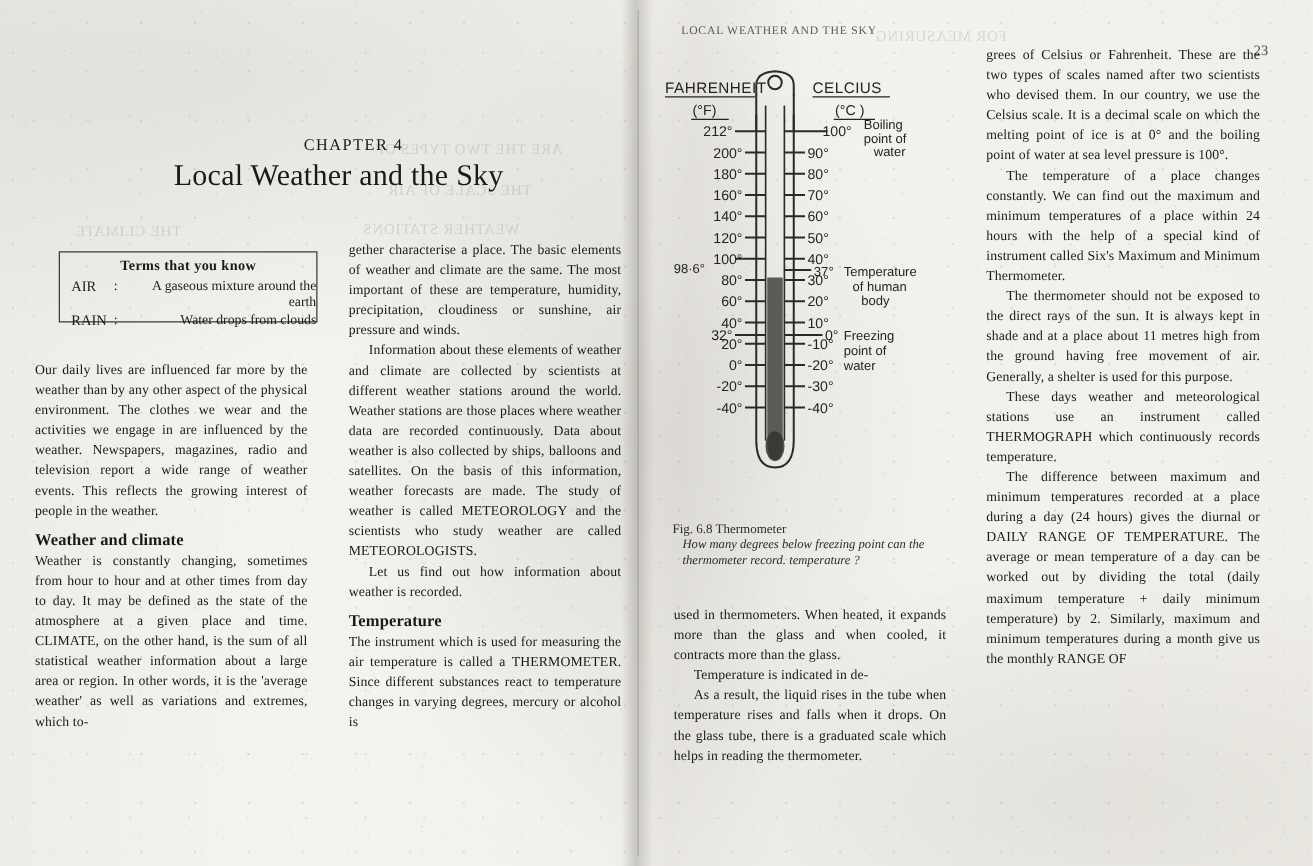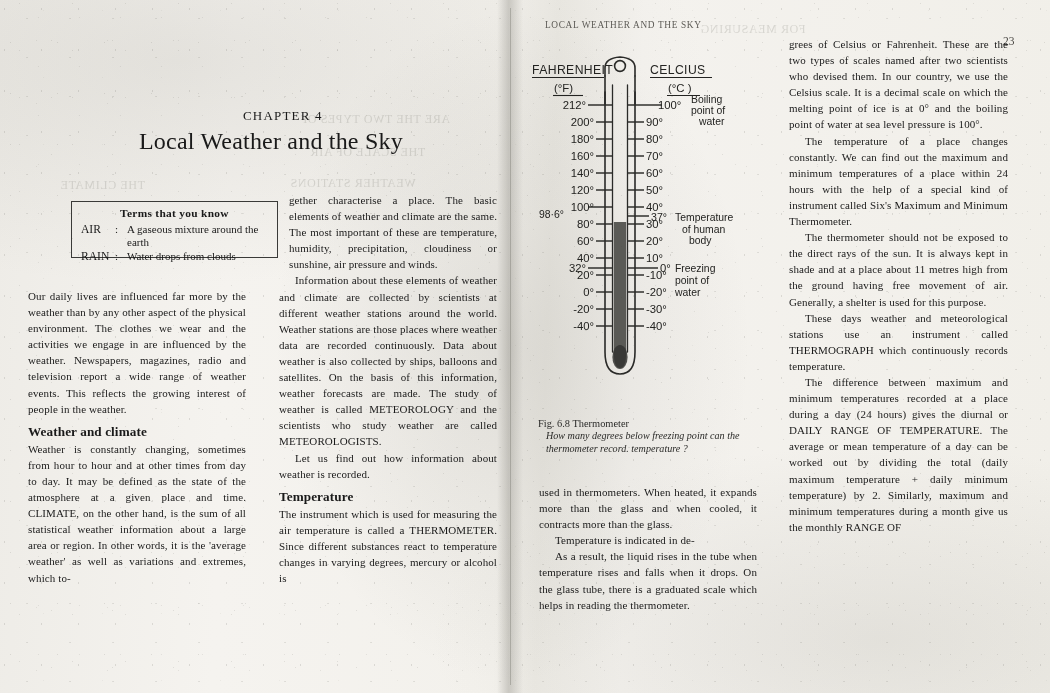--- a/index.html
+++ b/index.html
@@ -66,31 +66,30 @@
     position:absolute;left:139px;top:128px;
     font-size:24px;letter-spacing:.2px;
     font-family:"Liberation Serif","DejaVu Serif",serif;
   }
 
   
   .terms-box{
     position:absolute;left:47px;top:201px;width:207px;height:57px;
     border:1.15px solid #3a3a38;
     box-sizing:border-box;
-    margin-left:24px;
   }
   .terms-title{
     text-align:center;font-weight:bold;font-size:11.4px;
     letter-spacing:.3px;margin-top:5px;
   }
   .terms-rows{margin:4px 0 0 9px;font-size:11px;line-height:13.3px;}
   .terms-row{display:flex;}
   .terms-key{width:34px;font-variant:small-caps;font-size:11.6px;}
   .terms-colon{width:12px;}
-  .terms-def{flex:1;}
+  .terms-def{flex:1;text-align:right;}
 
   
   .run-head{
     position:absolute;left:545px;top:20px;
     font-size:9.3px;letter-spacing:.65px;color:#5c5a55;
     font-variant:small-caps;
   }
   .folio{
     position:absolute;left:1003px;top:18px;
     font-size:11.5px;color:#4a4844;margin-top:17px;
@@ -152,21 +151,21 @@
   </div>
 </div>
 
 <div class="col body" style="left:28px;top:288px;width:218px;">
   <p>Our daily lives are influenced far more by the weather than by any other aspect of the physical environment. The clothes we wear and the activities we engage in are influenced by the weather. Newspapers, magazines, radio and television report a wide range of weather events. This reflects the growing interest of people in the weather.</p>
   <h3>Weather and climate</h3>
   <p style="text-indent:0;">Weather is constantly changing, sometimes from hour to hour and at other times from day to day. It may be defined as the state of the atmosphere at a given place and time. CLIMATE, on the other hand, is the sum of all statistical weather information about a large area or region. In other words, it is the 'average weather' as well as variations and extremes, which to-</p>
 </div>
 
 <div class="col body" style="left:279px;top:192px;width:218px;">
-  <p style="text-indent:0;margin-left:10px;">gether characterise a place. The basic elements of weather and climate are the same. The most important of these are temperature, humidity, precipitation, cloudiness or sunshine, air pressure and winds.</p>
+  <p style="text-indent:0;">gether characterise a place. The basic elements of weather and climate are the same. The most important of these are temperature, humidity, precipitation, cloudiness or sunshine, air pressure and winds.</p>
   <p>Information about these elements of weather and climate are collected by scientists at different weather stations around the world. Weather stations are those places where weather data are recorded continuously. Data about weather is also collected by ships, balloons and satellites. On the basis of this information, weather forecasts are made. The study of weather is called METEOROLOGY and the scientists who study weather are called METEOROLOGISTS.</p>
   <p>Let us find out how information about weather is recorded.</p>
   <h3>Temperature</h3>
   <p style="text-indent:0;">The instrument which is used for measuring the air temperature is called a THERMOMETER. Since different substances react to temperature changes in varying degrees, mercury or alcohol is</p>
 </div>
 
 <div class="fig">
   <svg width="245" height="350" viewBox="0 0 245 350">
     <g fill="none" stroke="#2a2a28" stroke-width="1.6" stroke-linecap="round">
 

